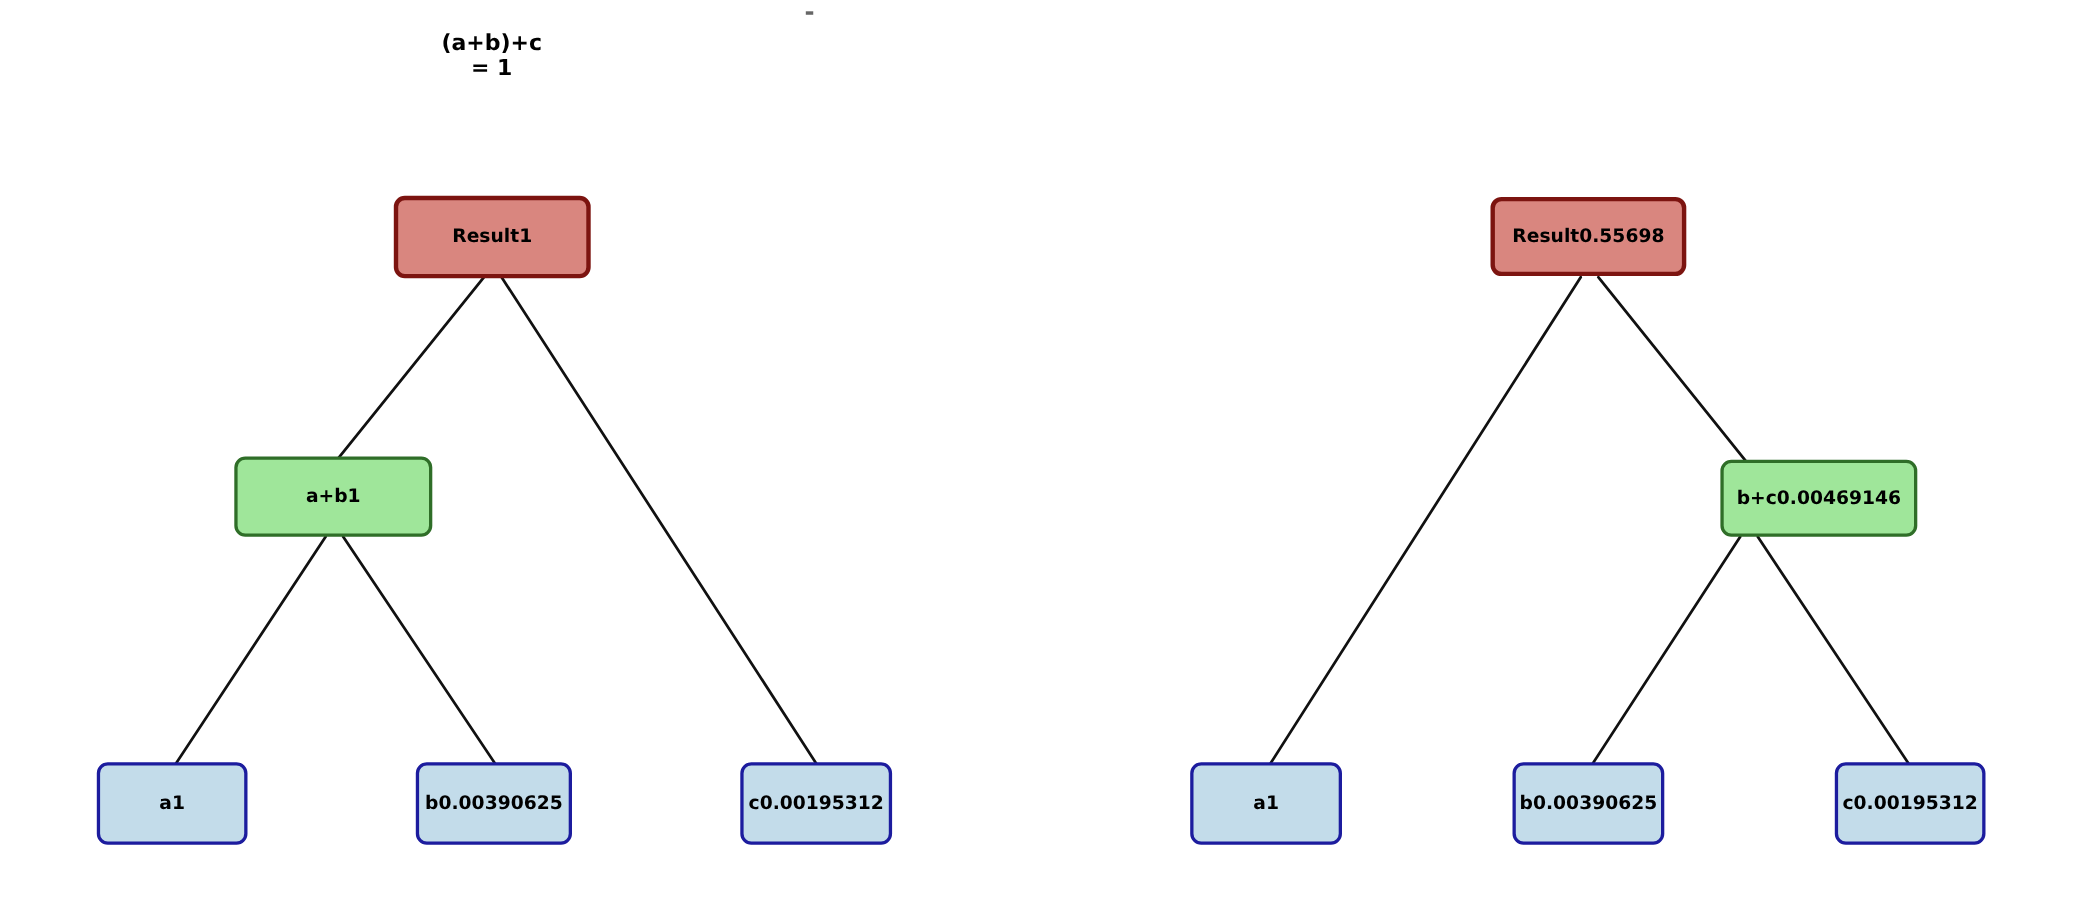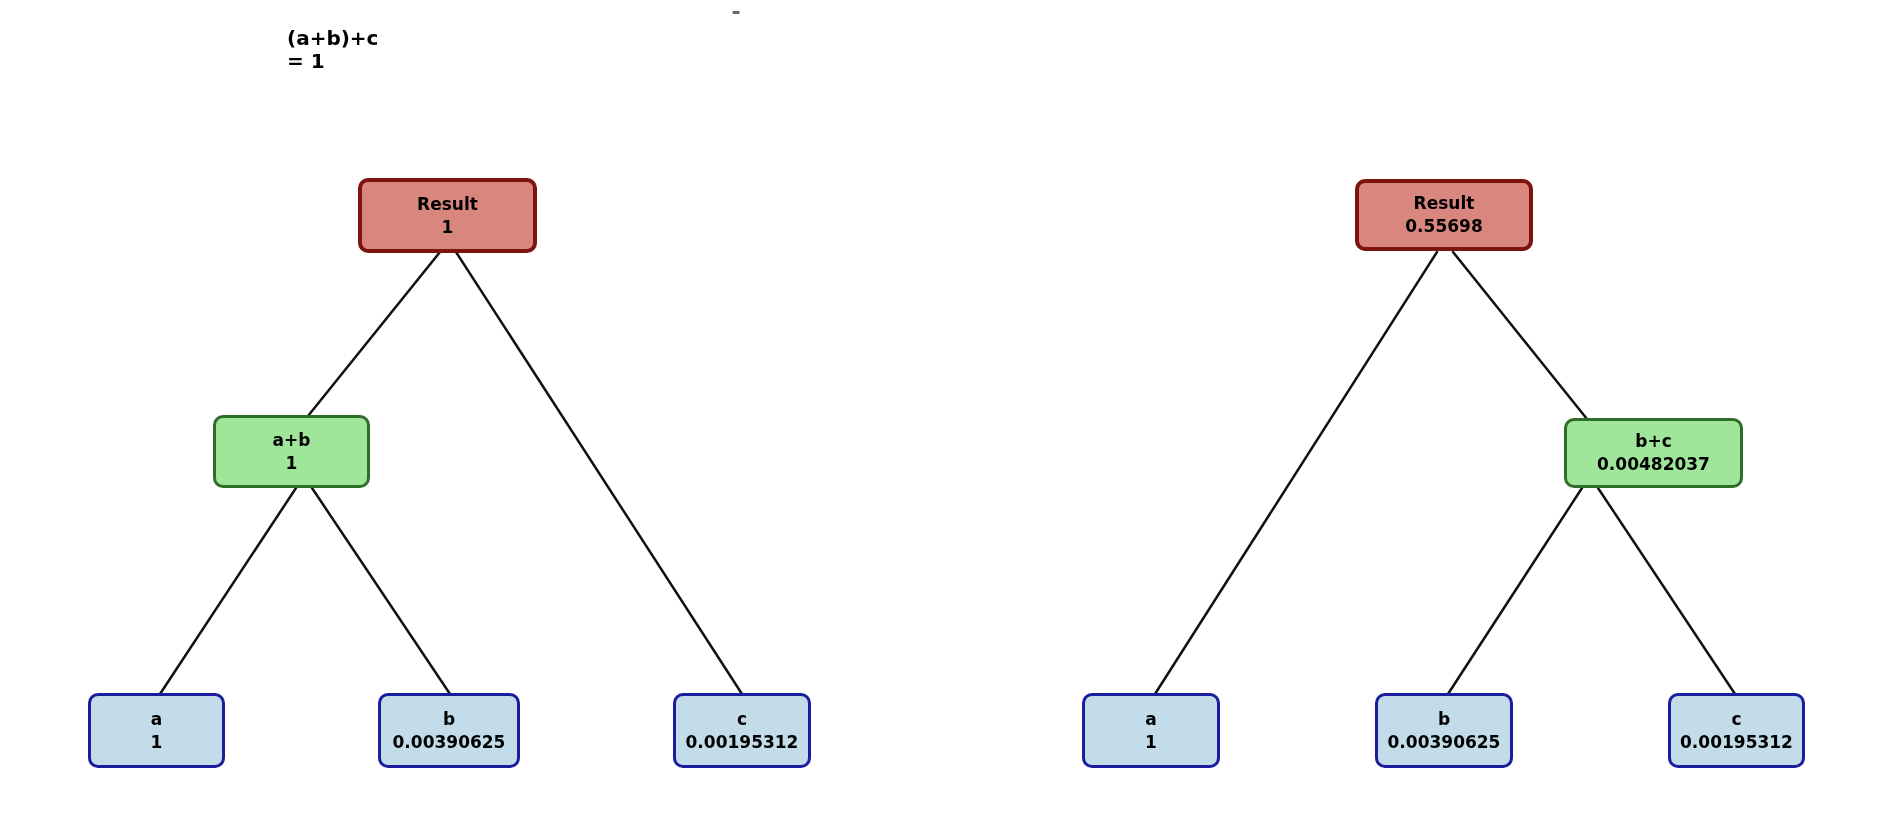--- a/index.html
+++ b/index.html
@@ -35,34 +35,33 @@
     text-align: center;
     color: #666666;
     font-weight: bold;
     font-size: 22px;
     line-height: 22px;
   }
   .tree-title {
     position: absolute;
     width: 320px;
     top: 27px;
-    text-align: left;
+    text-align: center;
     font-weight: bold;
     font-size: 20px;
     line-height: 23px;
     color: #000000;
   }
   .tree-title--left  { left: 287px; }
   .tree-title--right { left: 1287px; }
   .node {
     position: absolute;
     box-sizing: border-box;
     border-radius: 10px;
     display: flex;
-    flex-direction: column;
     align-items: center;
     justify-content: center;
     font-weight: bold;
     font-size: 17px;
     line-height: 23px;
     color: #000000;
     text-align: left;
   }
   .node--result {
     background: #d9867f;
@@ -101,21 +100,21 @@
     <div>(a+b)+c</div>
     <div>= 1</div>
   </div>
 
 
   <div class="node node--result" style="left:358px;top:178px;width:179px;height:75px;">
     <span>Result</span>
     <span>1</span>
   </div>
 
-  <div class="node node--op" style="left:213px;top:415px;width:157px;height:73px;">
+  <div class="node node--op" style="left:213px;top:415px;width:180px;height:73px;">
     <span>a+b</span>
     <span>1</span>
   </div>
 
   <div class="node node--leaf" style="left:88px;top:693px;width:137px;height:75px;">
     <span>a</span>
     <span>1</span>
   </div>
 
   <div class="node node--leaf" style="left:378px;top:693px;width:142px;height:75px;">
@@ -128,21 +127,21 @@
     <span>0.00195312</span>
   </div>
 
   <div class="node node--result" style="left:1355px;top:179px;width:178px;height:72px;">
     <span>Result</span>
     <span>0.55698</span>
   </div>
 
   <div class="node node--op" style="left:1564px;top:418px;width:179px;height:70px;">
     <span>b+c</span>
-    <span>0.00482037</span>
+    <span>0.00469146</span>
   </div>
 
   <div class="node node--leaf" style="left:1082px;top:693px;width:138px;height:75px;">
     <span>a</span>
     <span>1</span>
   </div>
 
   <div class="node node--leaf" style="left:1375px;top:693px;width:138px;height:75px;">
     <span>b</span>
     <span>0.00390625</span>

